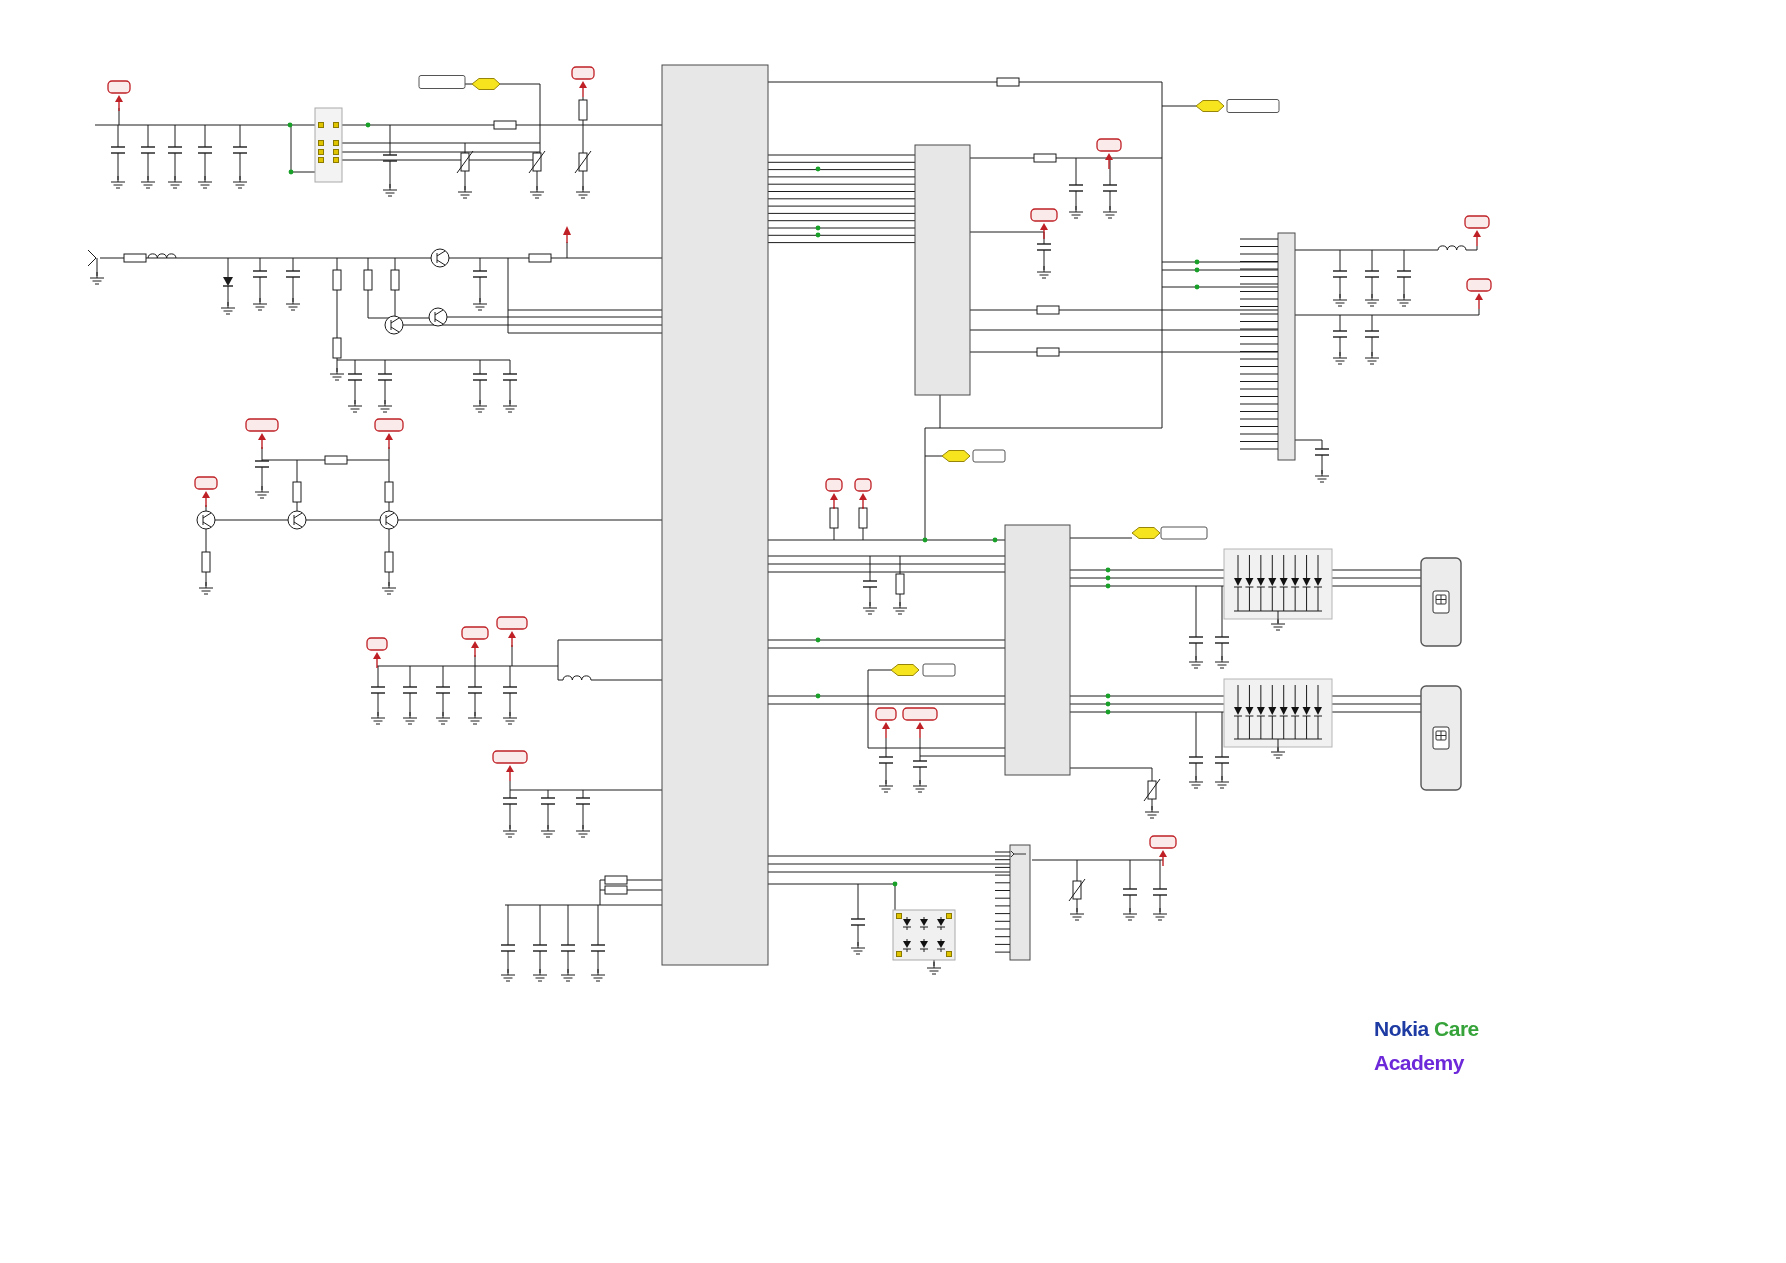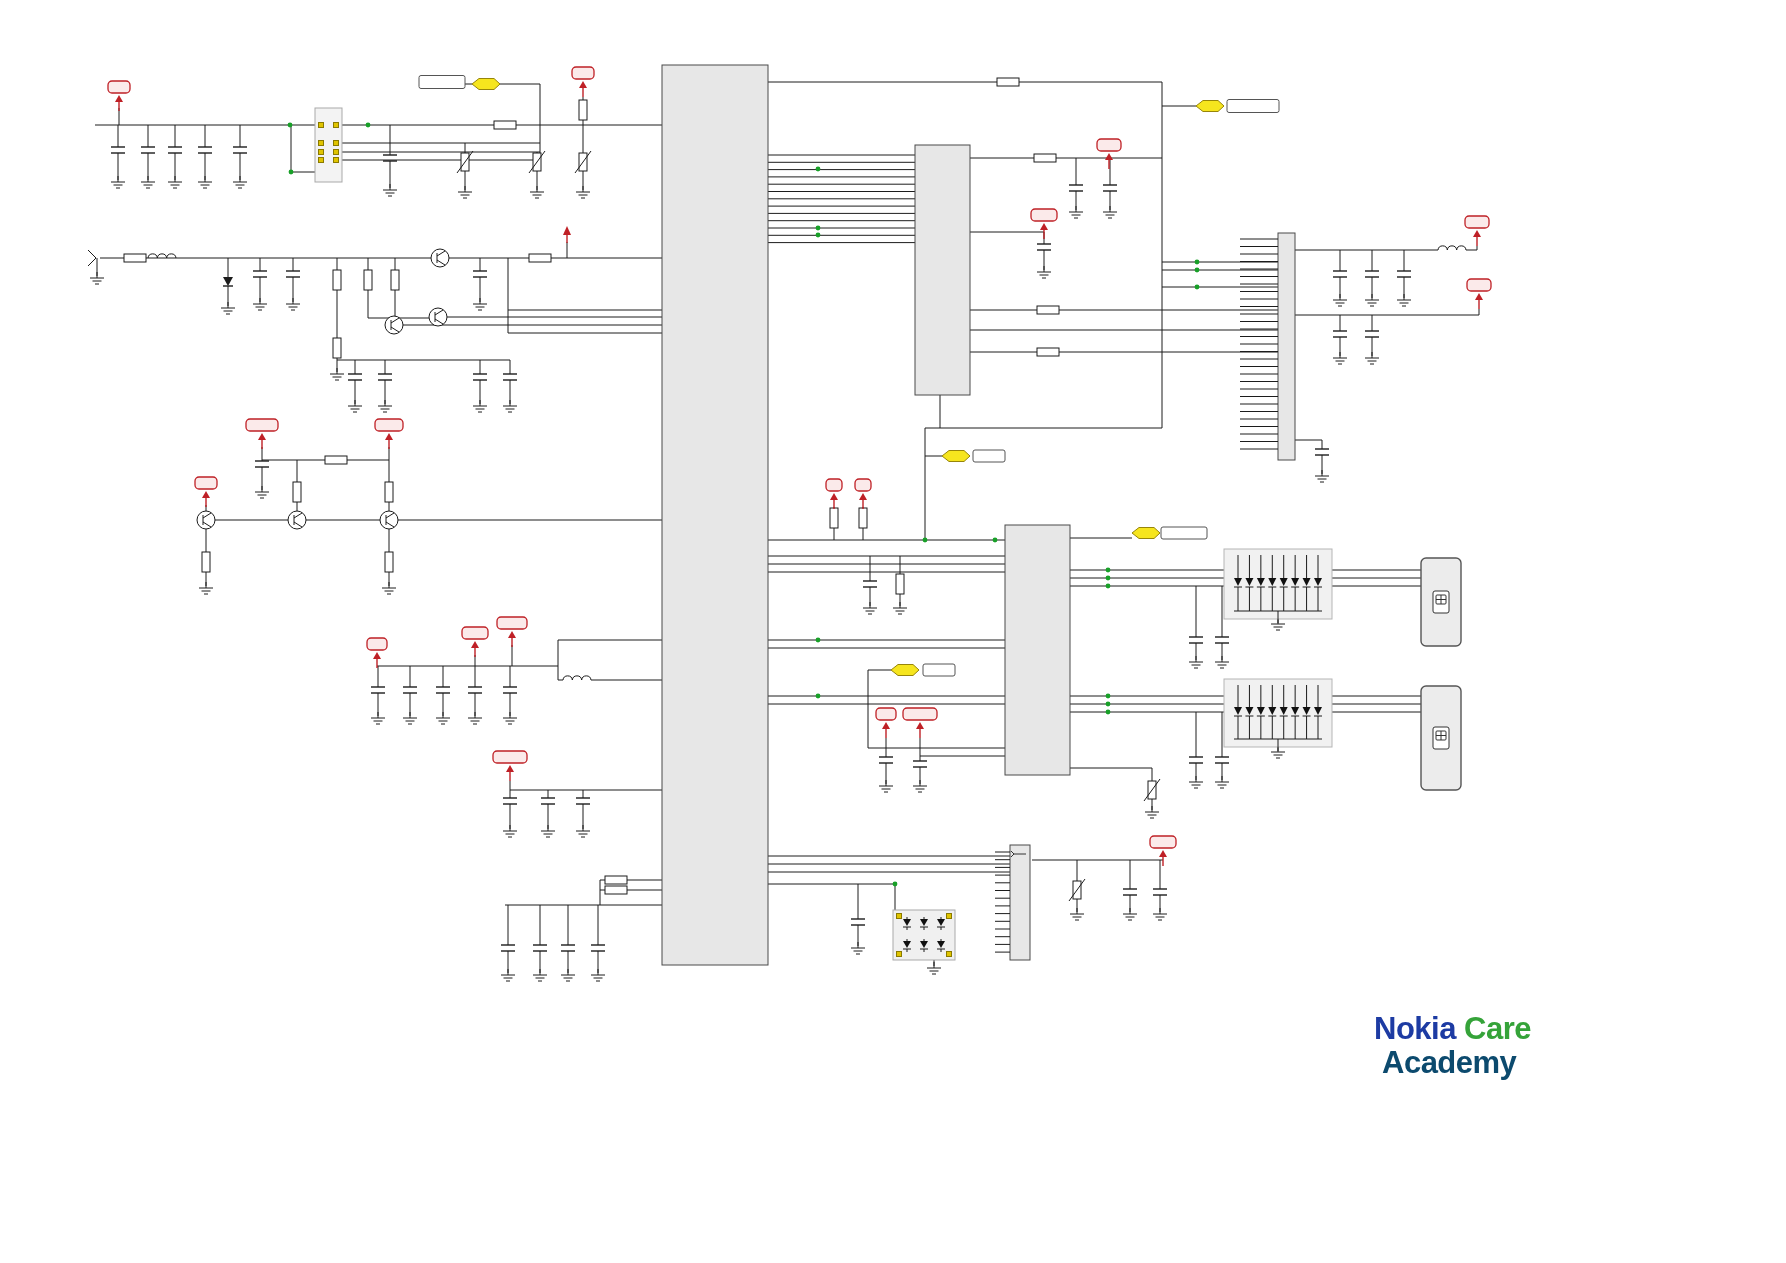--- a/index.html
+++ b/index.html
@@ -1,21 +1,21 @@
 <!DOCTYPE html>
 <html><head>
 <meta charset="utf-8">
 <style>
   html,body{margin:0;padding:0;background:#ffffff;}
   body{width:1786px;height:1263px;overflow:hidden;position:relative;
        font-family:"Liberation Sans",sans-serif;}
   #schematic-wrap{position:absolute;left:0;top:0;width:1786px;height:1263px;background:#fff;}
   svg{display:block;}
   .logo{position:absolute;left:1374px;top:1012px;font-weight:bold;
-        font-size:31px;line-height:34px;letter-spacing:-0.5px;
+        font-size:21px;line-height:34px;letter-spacing:-0.5px;
         font-family:"Liberation Sans",sans-serif;}
   .logo .row{white-space:nowrap;}
 </style>
 </head>
 <body>
 
 <div id="schematic-wrap">
   <svg id="schematic-svg" width="1786" height="1263" viewBox="0 0 1786 1263" xmlns="http://www.w3.org/2000/svg">
       <g>
         <polyline points="95,125 315,125" fill="none" stroke="#1c1c1c" stroke-width="1"></polyline>
@@ -1198,16 +1198,16 @@
         <rect x="923" y="664" width="32" height="12" rx="2" fill="#ffffff" stroke="#555555"></rect>
       </g>
     </svg>
 
   <div class="logo">
     <div class="row">
       <span style="color: rgb(29, 59, 163);">Nokia</span>
       <span style="color: rgb(53, 163, 57);">Care</span>
     </div>
     <div class="row">
-      <span style="color: #0c4a6e; margin-left: 8px;">Academy</span>
+      <span style="color: #6d28d9;">Academy</span>
     </div>
   </div>
 </div>
 
 </body></html>

